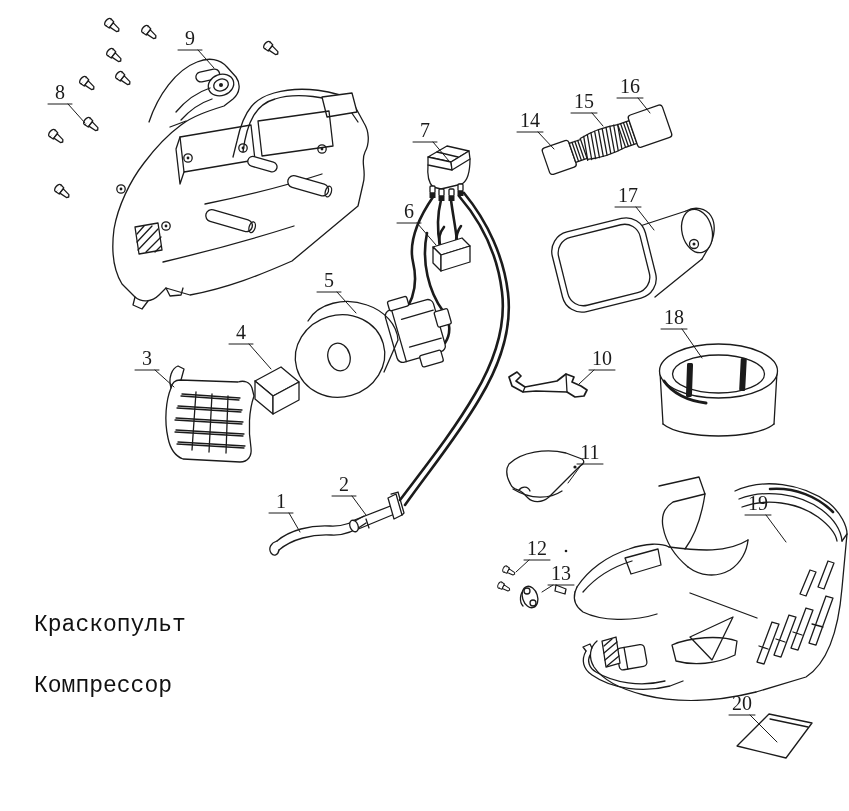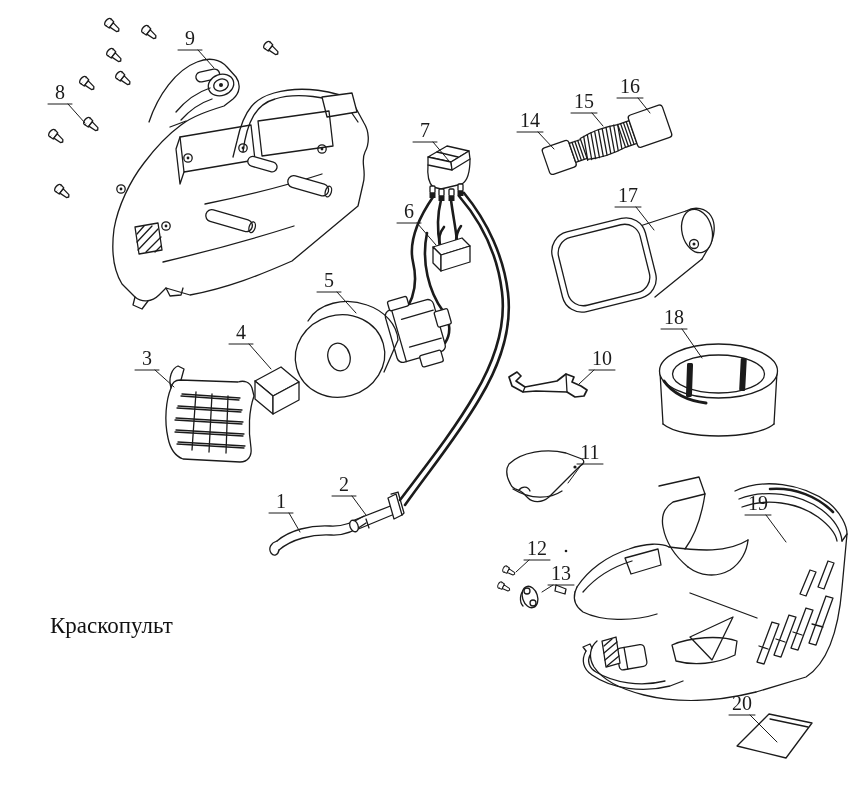--- a/index.html
+++ b/index.html
@@ -1,21 +1,21 @@
 <!DOCTYPE html>
 <html><head>
 <meta charset="utf-8">
 <style>
   html,body{margin:0;padding:0;background:#ffffff;}
   .canvas{position:relative;width:849px;height:811px;background:#ffffff;overflow:hidden;
           font-family:"Liberation Sans", sans-serif;}
   svg{position:absolute;left:0;top:0;}
   text.callout{font-family:"Liberation Serif","DejaVu Serif",serif;font-size:20px;fill:#1b1b1b;}
-  .caption{position:absolute;left:50px;top:608px;color:#111111;
-           font-family:Liberation Serif, serif;font-size:23px;line-height:35px;}
+  .caption{position:absolute;left:34px;top:608px;color:#111111;
+           font-family:Liberation Mono, monospace;font-size:23px;line-height:35px;}
   .caption .gap{height:26px;}
 </style>
 </head>
 <body>
 
 <div class="canvas">
 
 <svg width="849" height="811" viewBox="0 0 849 811">
 <defs>
   <g id="screw">
@@ -374,15 +374,16 @@
             <line x1="750" y1="715" x2="777" y2="742"></line>
       <text class="callout" x="742" y="710" text-anchor="middle" stroke="none">20</text>
     </g>
   </g>
 </g>
 </svg>
 
 <div class="caption">
   <div>Краскопульт</div>
   <div class="gap"></div>
+  <div>Компрессор</div>
 </div>
 
 </div>
 
 </body></html>

